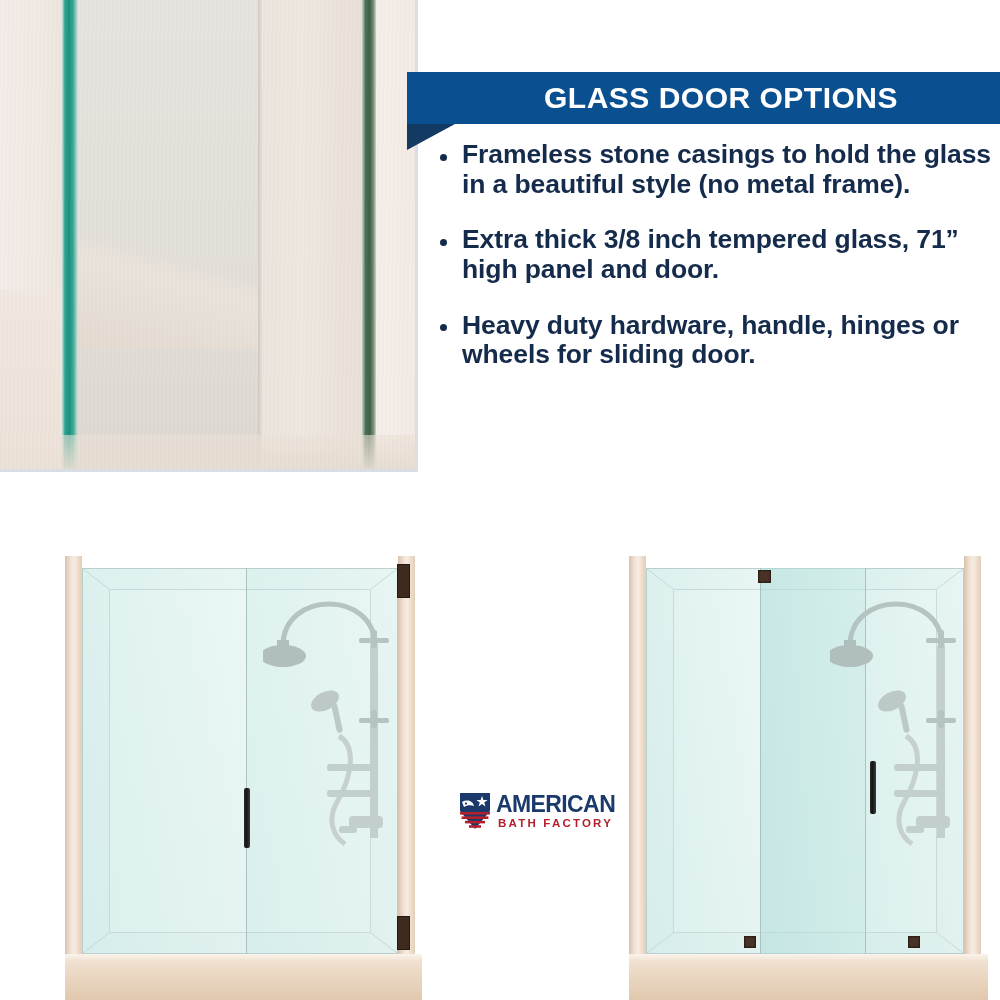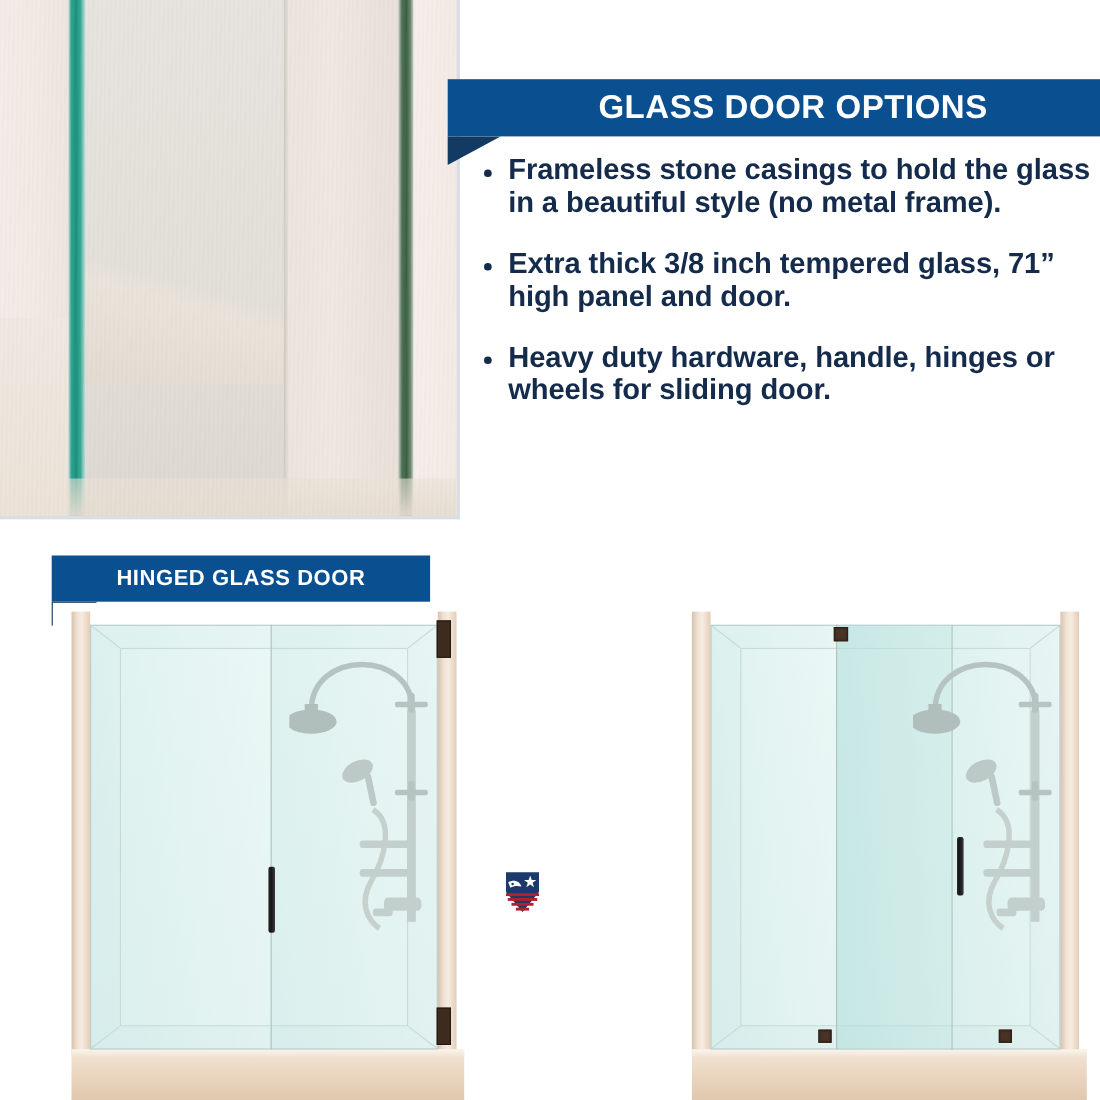--- a/index.html
+++ b/index.html
@@ -237,26 +237,20 @@
     <div class="bullet">
       <span class="dot"></span>
       <span>Extra thick 3/8 inch tempered glass, 71” high panel and door.</span>
     </div>
     <div class="bullet">
       <span class="dot"></span>
       <span>Heavy duty hardware, handle, hinges or wheels for sliding door.</span>
     </div>
   </div>
 
-  <div class="ribbon" id="banner-hinged">
-    <div class="bar">
-      <span class="label">HINGED GLASS DOOR</span>
-    </div>
-    <div class="fold"></div>
-  </div>
 
 
   <div class="shower" id="shower-hinged">
     <div class="sw-casing-l"></div>
     <div class="sw-casing-r"></div>
     <div class="sw-base"></div>
 
     <div class="sw-cavity">
       <div class="sw-backwall"></div>
       <svg width="100%" height="100%" style="position:absolute;inset:0;" viewBox="0 0 316 386" preserveAspectRatio="none">
@@ -355,15 +349,19 @@
         <path d="M2 2 L32 2 L32 20 L17 38 L2 20 Z" fill="#1b3a6b"></path>
         <polygon points="24,5 25.4,9 29.6,9 26.2,11.6 27.5,15.6 24,13.1 20.5,15.6 21.8,11.6 18.4,9 22.6,9" fill="#ffffff"></polygon>
         <path d="M4 11 C9 8, 15 10, 16 15 C13 14, 9 14, 6 16 Z" fill="#ffffff"></path>
         <circle cx="8" cy="12.6" r="1.1" fill="#1b3a6b"></circle>
         <rect x="2" y="21" width="30" height="2.6" fill="#b3202c"></rect>
         <rect x="3.6" y="25.4" width="26.8" height="2.6" fill="#b3202c"></rect>
         <rect x="7" y="29.8" width="20" height="2.6" fill="#b3202c"></rect>
         <rect x="11" y="34.2" width="12" height="2.6" fill="#b3202c"></rect>
       </svg>
     </div>
+    <div class="logo-words">
+      <span class="logo-top">AMERICAN</span>
+      <span class="logo-bot">BATH FACTORY</span>
+    </div>
   </div>
 
 </div>
 
 </body></html>

